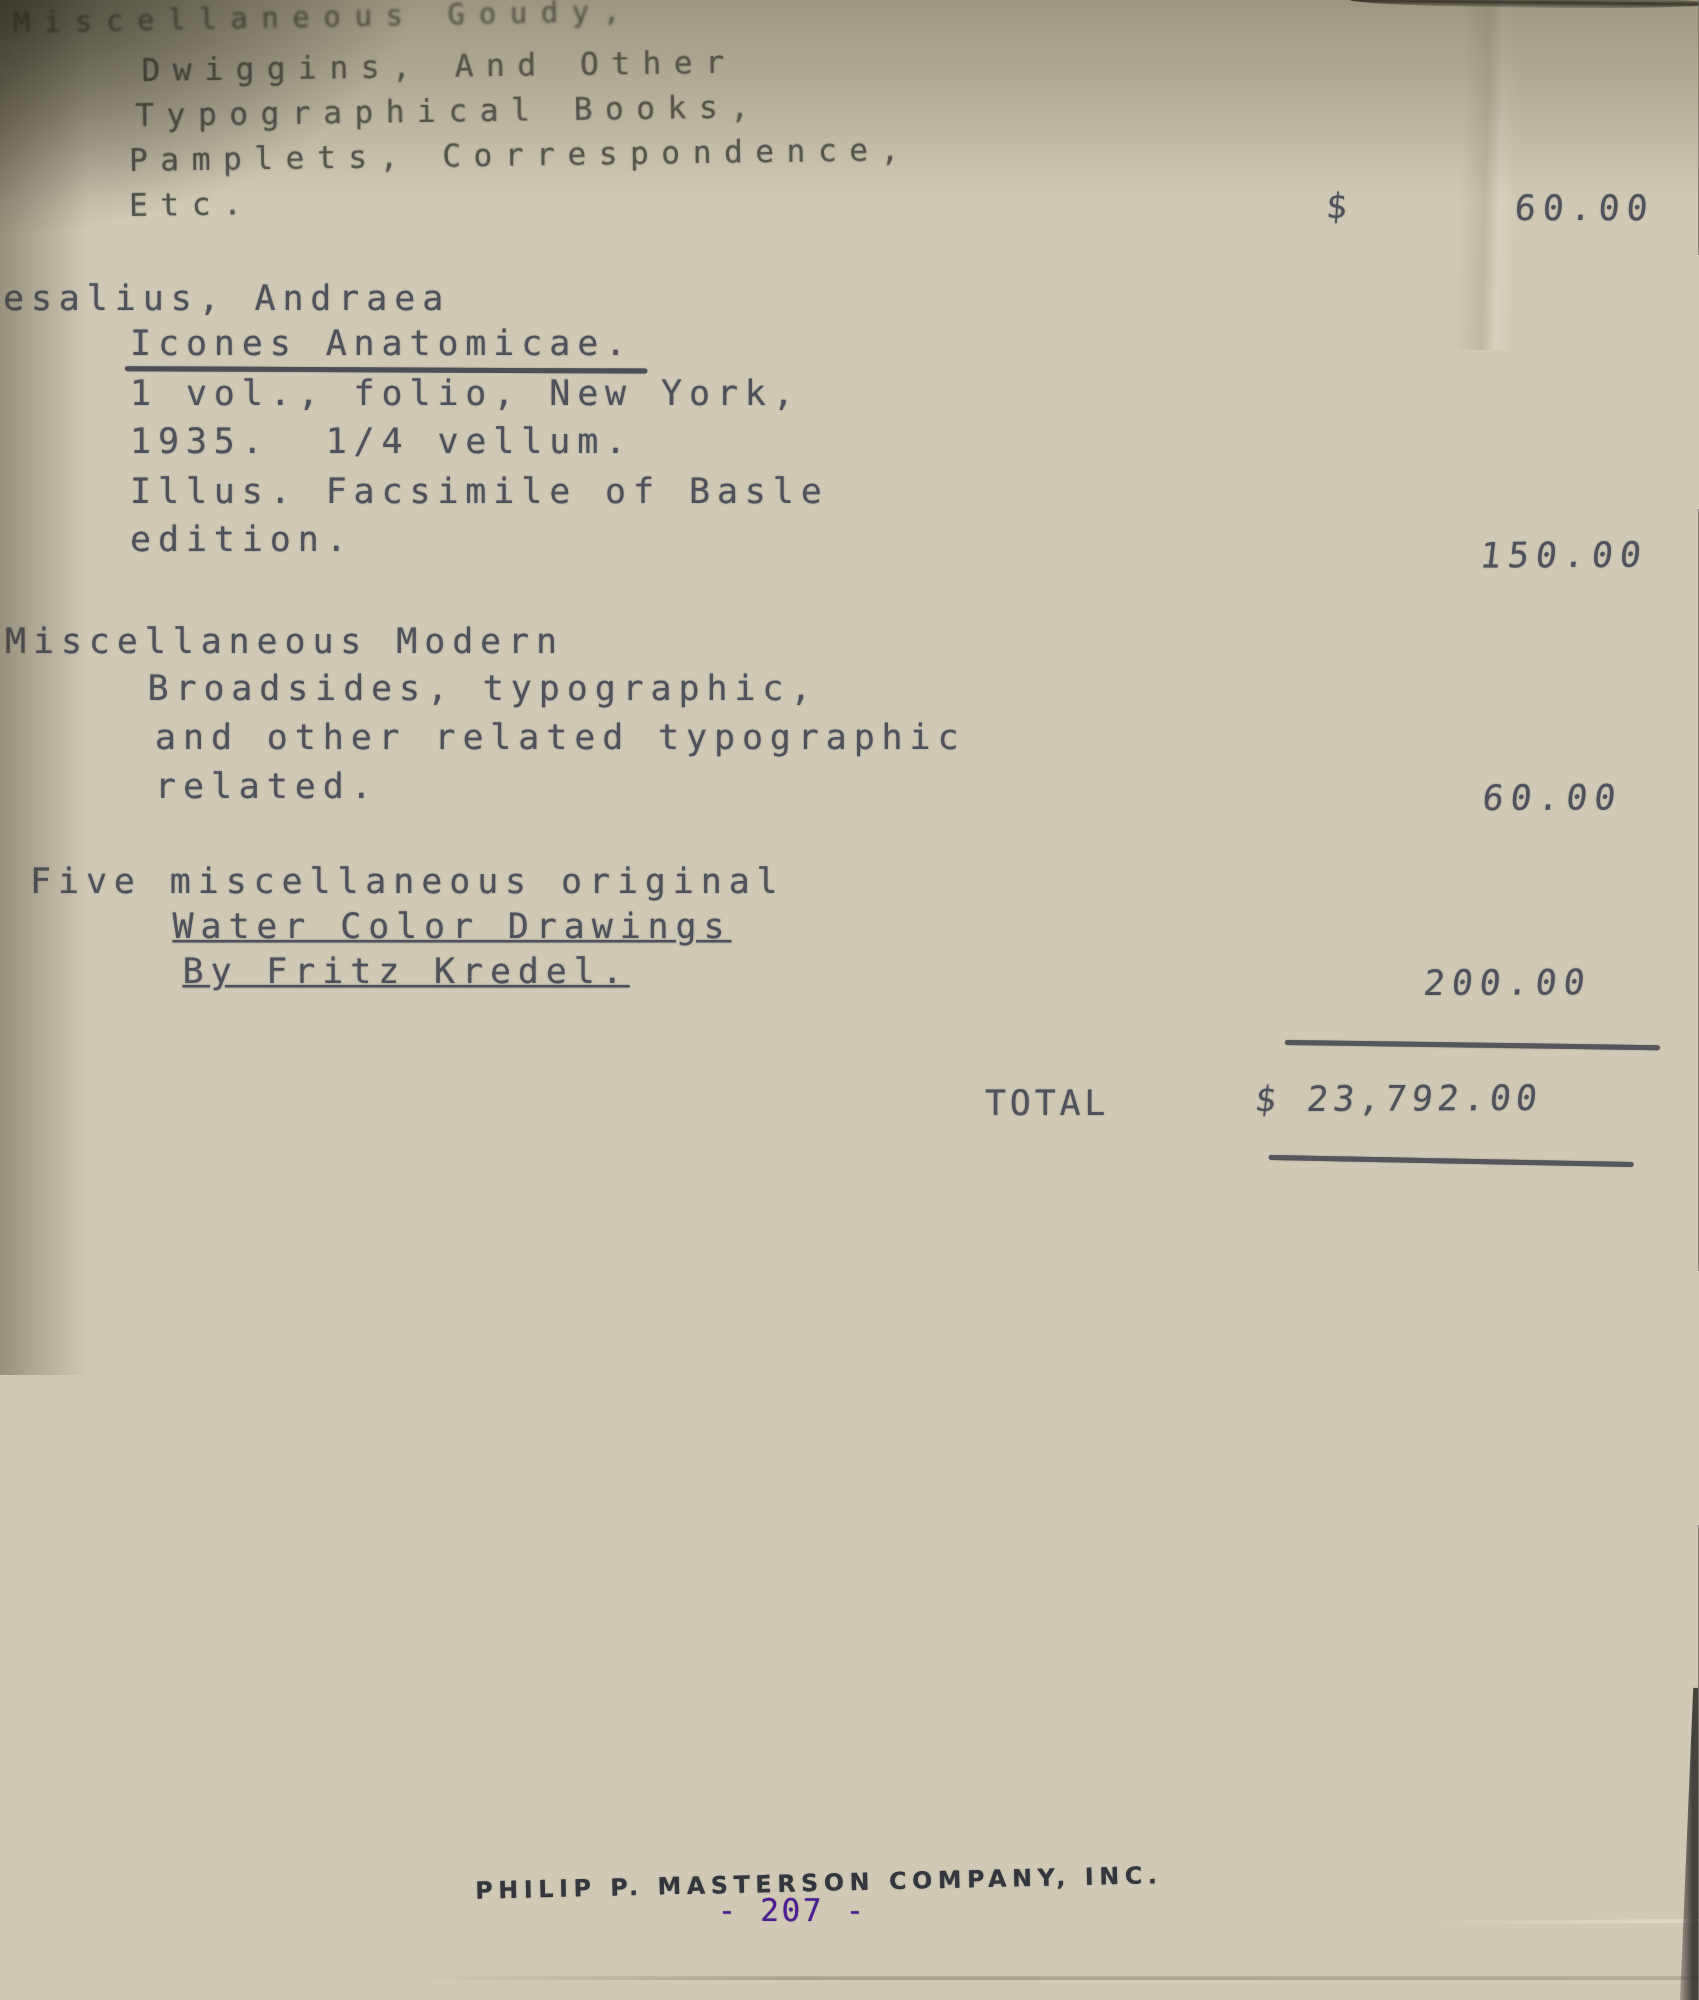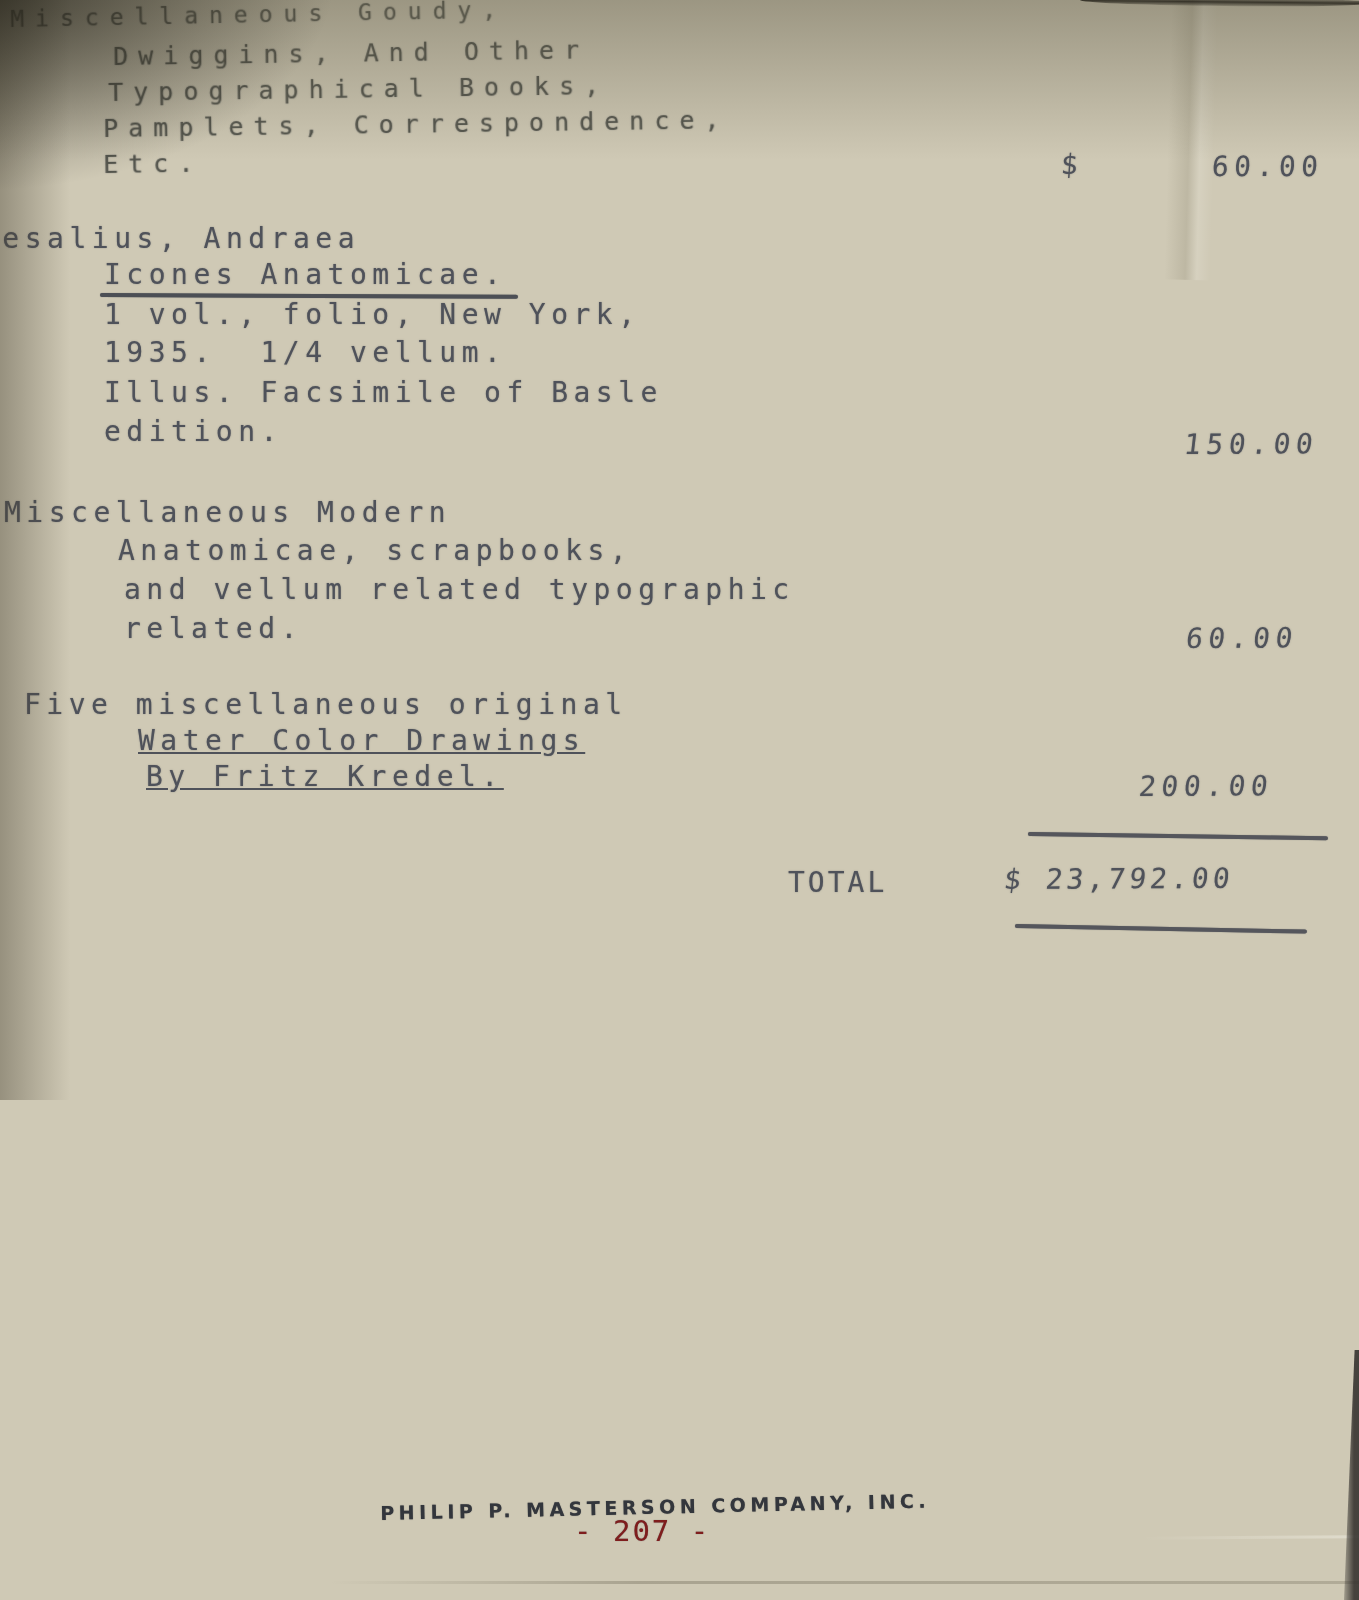--- a/index.html
+++ b/index.html
@@ -56,21 +56,21 @@
 
   .stamp{
     position:absolute;z-index:3;
     font-family:"DejaVu Sans", sans-serif;font-weight:700;
     font-size:19px;letter-spacing:4.5px;color:#33363c;
     text-shadow:0 0 1px rgba(51,54,60,0.6);
     transform:rotate(-1.3deg);transform-origin:left top;white-space:pre;
   }
   .pagenum{
     position:absolute;z-index:3;
-    font-size:29px;letter-spacing:2px;color:#7f1d1d;white-space:pre;
+    font-size:25px;letter-spacing:2px;color:#4c1d95;white-space:pre;
     text-shadow:0 0 1px rgba(67,70,76,0.6);
   }
 </style>
 </head>
 <body>
 
 <div class="page">
 
   <section>
     <div class="tl tl-first" style="left:10px;top:2px;">Miscellaneous Goudy,</div>
@@ -88,22 +88,22 @@
     <div class="underline" style="left:100px;top:293px;width:418px;"></div>
     <div class="tl" style="left:104px;top:298px;">1 vol., folio, New York,</div>
     <div class="tl" style="left:104px;top:336px;">1935.  1/4 vellum.</div>
     <div class="tl" style="left:104px;top:376px;">Illus. Facsimile of Basle</div>
     <div class="tl" style="left:104px;top:415px;">edition.</div>
     <div class="tl price" style="left:1186px;top:428px;">150.00</div>
   </section>
 
   <section>
     <div class="tl" style="left:4px;top:496px;">Miscellaneous Modern</div>
-    <div class="tl" style="left:118px;top:534px;">Anatomicae, scrapbooks,</div>
-    <div class="tl" style="left:124px;top:573px;">and vellum related typographic</div>
+    <div class="tl" style="left:118px;top:534px;">Broadsides, typographic,</div>
+    <div class="tl" style="left:124px;top:573px;">and other related typographic</div>
     <div class="tl" style="left:124px;top:612px;">related.</div>
     <div class="tl price" style="left:1188px;top:622px;">60.00</div>
   </section>
 
   <section>
     <div class="tl" style="left:24px;top:688px;">Five miscellaneous original</div>
     <div class="tl" style="left:138px;top:724px;text-decoration:underline;">Water Color Drawings</div>
     <div class="tl" style="left:146px;top:760px;text-decoration:underline;">By Fritz Kredel.</div>
     <div class="tl price" style="left:1141px;top:770px;">200.00</div>
   </section>

